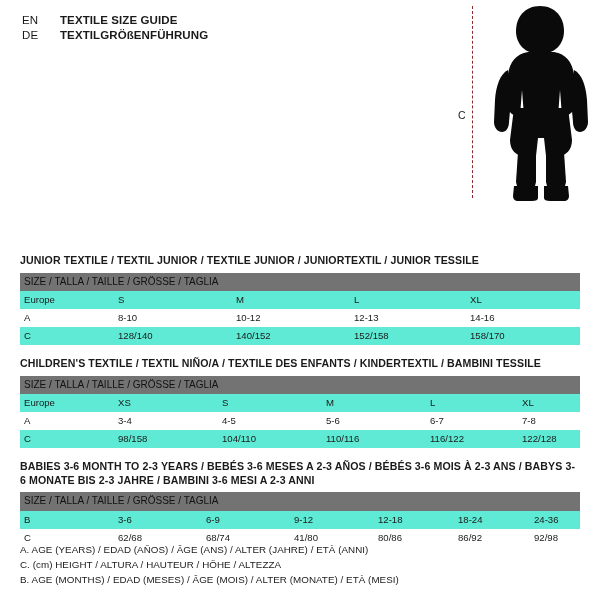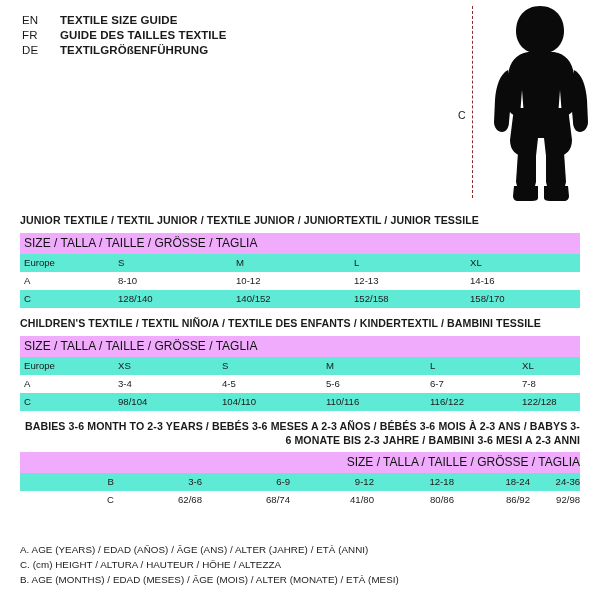--- a/index.html
+++ b/index.html
@@ -81,35 +81,36 @@
     position: absolute;
     left: 20px;
     width: 560px;
   }
   .section-title {
     font-size: 10.6px;
     font-weight: bold;
     letter-spacing: 0.1px;
     margin-bottom: 5px;
     line-height: 1.28;
+    margin-top: 40px;
   }
   table.size-table {
     border-collapse: collapse;
     width: 560px;
     table-layout: fixed;
   }
   table.size-table td {
     font-size: 9.6px;
     padding: 3px 0 3px 4px;
     vertical-align: middle;
     line-height: 1.25;
   }
   tr.head-row td {
-    background: #f0abfc;
-    font-size: 12px;
+    background: #737373;
+    font-size: 10px;
     font-weight: 400;
     color: #111;
     padding: 3px 0 3px 4px;
   }
   tr.shade td {
     background: #5eead4;
   }
   tr.plain td {
     background: #ffffff;
   }
@@ -129,24 +130,20 @@
 </style>
 </head>
 <body>
 
 <div class="page">
 
   <div class="header">
     <div class="header-row">
       <div class="lang-code">EN</div>
       <div class="lang-title">TEXTILE SIZE GUIDE</div>
-    </div>
-    <div class="header-row">
-      <div class="lang-code">FR</div>
-      <div class="lang-title">GUIDE DES TAILLES TEXTILE</div>
     </div>
     <div class="header-row">
       <div class="lang-code">DE</div>
       <div class="lang-title">TEXTILGRÖßENFÜHRUNG</div>
     </div>
   </div>
 
   <div class="figure-area">
     <div class="dash-line"></div>
     <div class="c-label">C</div>
@@ -240,31 +237,31 @@
         <tr class="plain">
           <td>A</td>
           <td>3-4</td>
           <td>4-5</td>
           <td>5-6</td>
           <td>6-7</td>
           <td>7-8</td>
         </tr>
         <tr class="shade">
           <td>C</td>
-          <td>98/104</td>
+          <td>98/158</td>
           <td>104/110</td>
           <td>110/116</td>
           <td>116/122</td>
           <td>122/128</td>
         </tr>
       </tbody>
     </table>
   </div>
 
-  <div class="section" style="top:420px;text-align:right;">
+  <div class="section" style="top:420px;">
     <div class="section-title">BABIES 3-6 MONTH TO 2-3 YEARS / BEBÉS 3-6 MESES A 2-3 AÑOS / BÉBÉS 3-6 MOIS À 2-3 ANS / BABYS 3-6 MONATE BIS 2-3 JAHRE / BAMBINI 3-6 MESI A 2-3 ANNI</div>
     <table class="size-table">
       <colgroup>
         <col style="width:94px">
           <col style="width:88px">
           <col style="width:88px">
           <col style="width:84px">
           <col style="width:80px">
           <col style="width:76px">
           <col style="width:50px">

